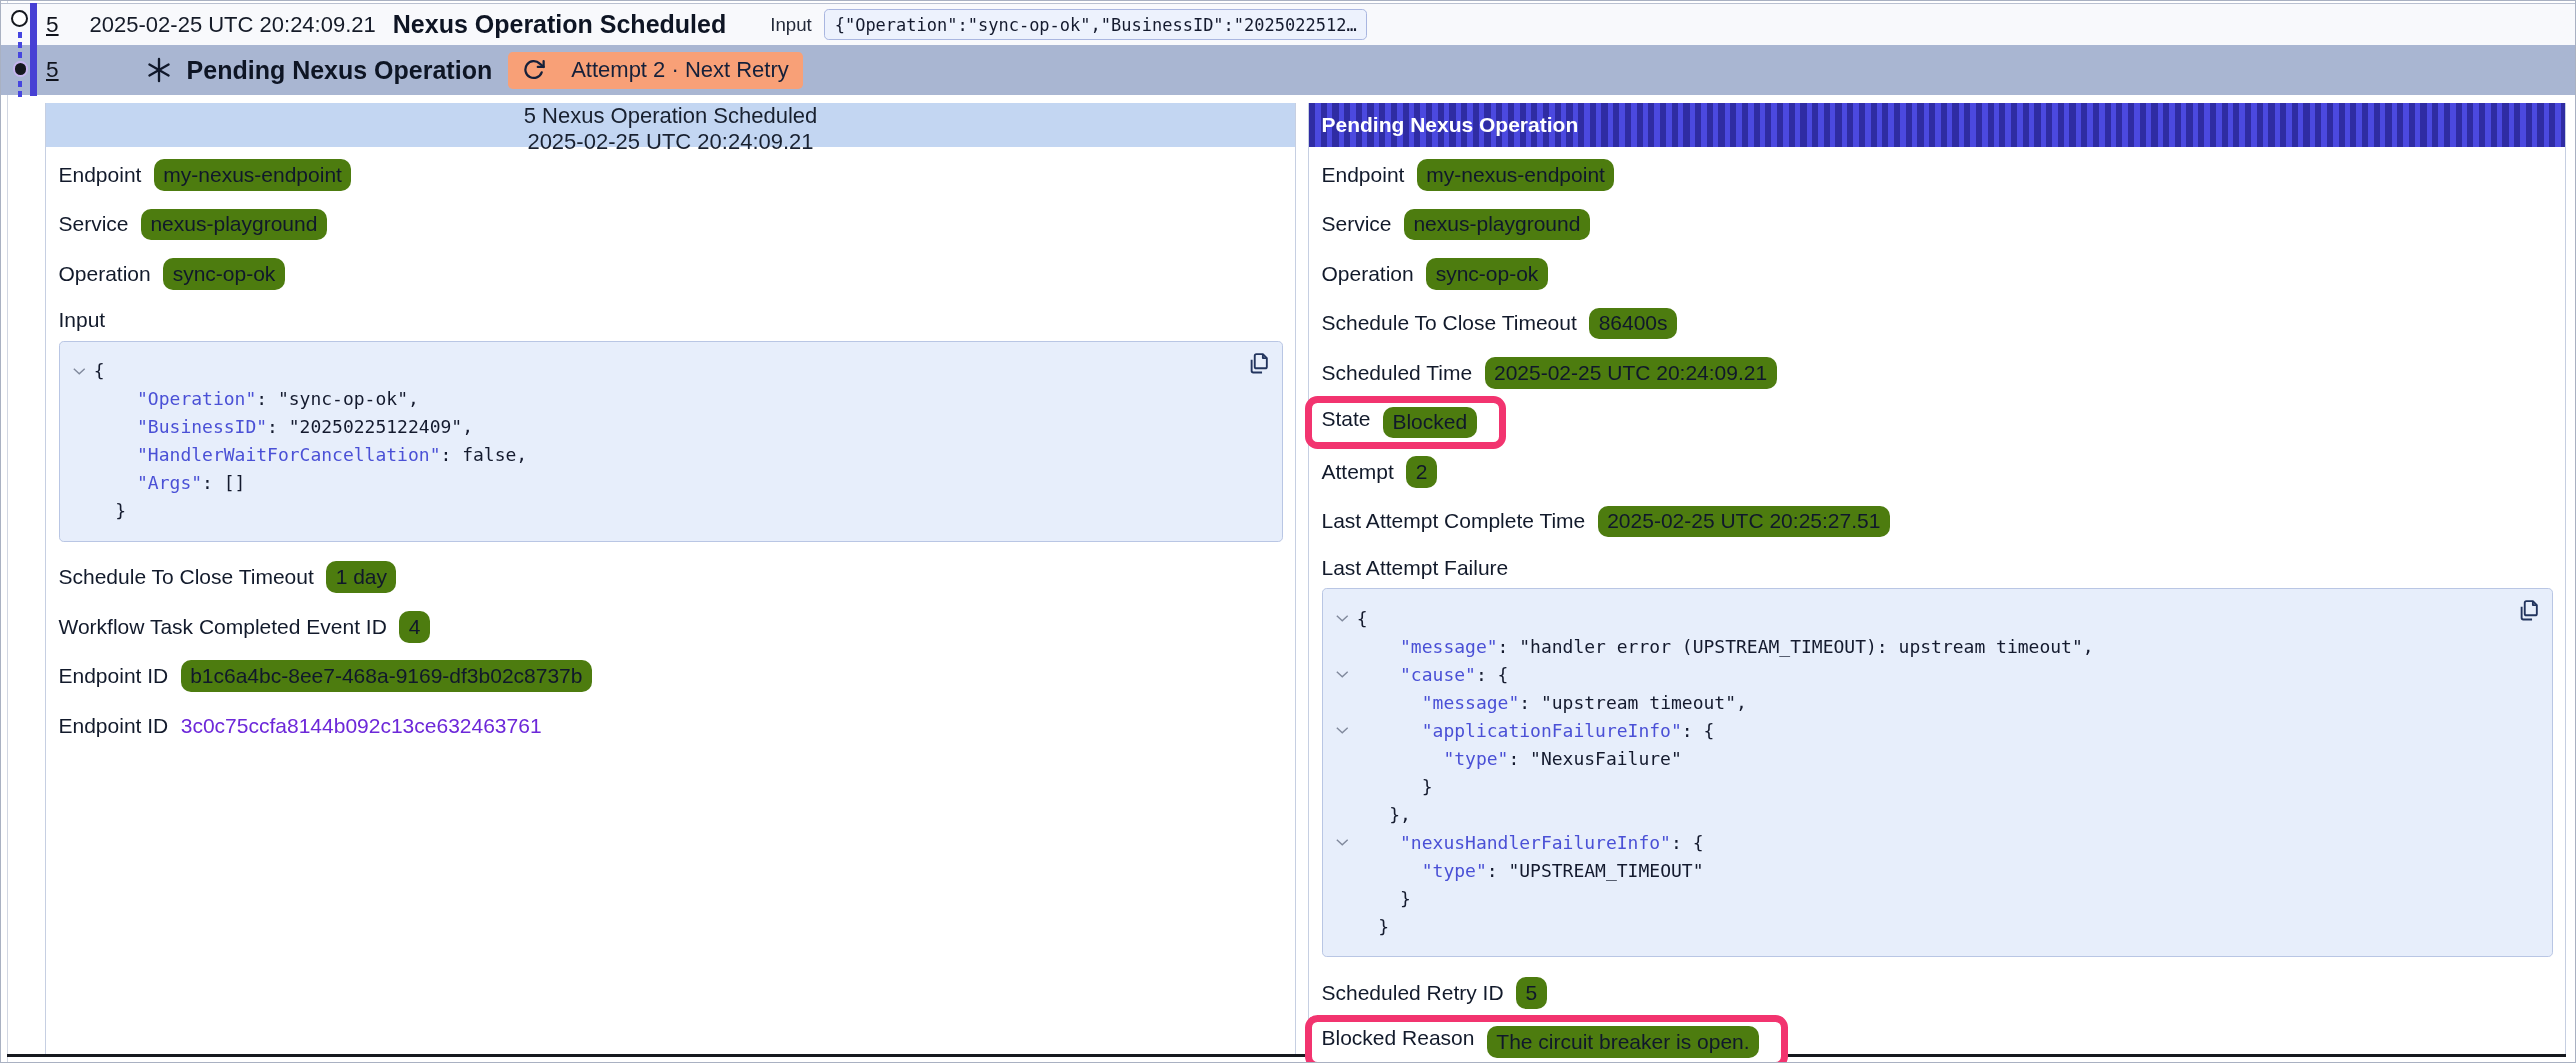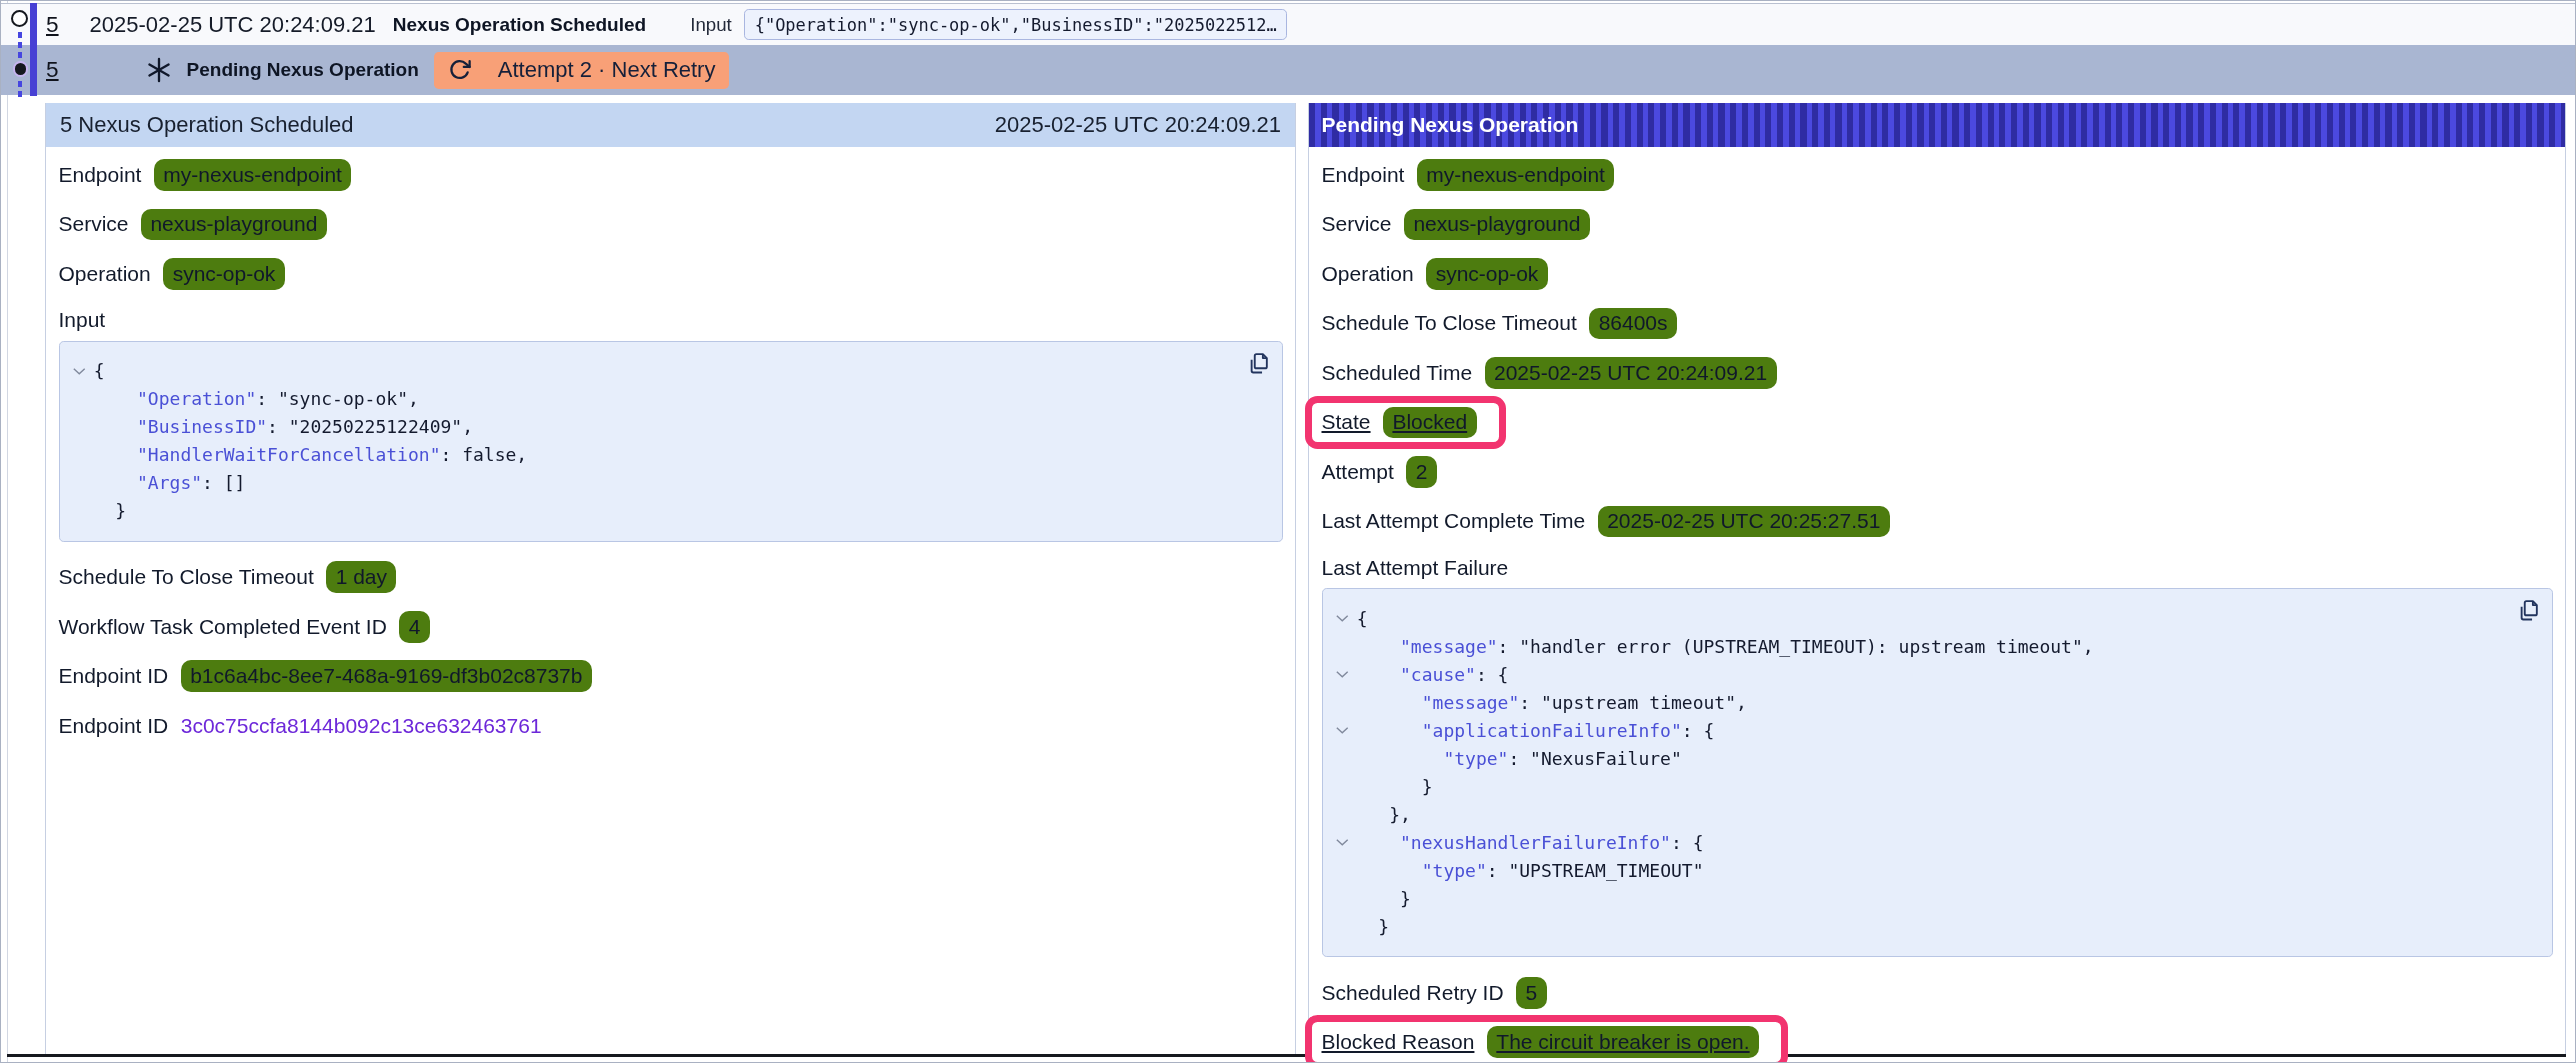--- a/index.html
+++ b/index.html
@@ -13,21 +13,21 @@
   .row1 {
     position:absolute; left:0; right:0; top:1.6px; height:43px; background:#f8f9fc;
     border-top:1.6px solid #b9c0d0; display:flex; align-items:center; padding-left:45px;
   }
   .row2 {
     position:absolute; left:0; right:0; top:44px; height:50px; background:#a9b6d2;
     display:flex; align-items:center; padding-left:45px;
   }
   .ev-num { font-size:22.6px; text-decoration:underline; color:#10131c; cursor:pointer; }
   .ev-time { font-size:22px; margin-left:31px; color:#151b28; }
-  .ev-title { font-size:19px; font-weight:bold; margin-left:17px; color:#0e1524; }
+  .ev-title { font-size:25px; font-weight:bold; margin-left:17px; color:#0e1524; }
   .detail-label { font-size:18.7px; margin-left:44px; color:#232a3a; }
   .code-chip {
     margin-left:12.5px; font-family:"DejaVu Sans Mono", monospace; font-size:17px;
     background:#edf2fd; border:1.6px solid #a9b6e0; border-radius:4.7px;
     padding:4.7px 9.4px; color:#141a2e; white-space:nowrap; cursor:pointer;
   }
   .star-wrap { margin-left:86px; display:flex; align-items:center; }
   .row2 .ev-title { margin-left:14px; }
   .retry-badge {
     margin-left:15.6px; background:#f8a077; border-radius:4.7px; padding:5.5px 14px;
@@ -42,21 +42,21 @@
   .dash { position:absolute; left:17px; width:3.9px; height:6.2px; background:#4646e0; z-index:2; }
   
   .panel {
     position:absolute; top:102px; height:952px; background:#ffffff;
     border-left:1.6px solid #c6cfe2; border-right:1.6px solid #c6cfe2;
   }
   .panel-left  { left:44px;  width:1251px; }
   .panel-right { left:1307px; width:1258px; }
   .lp-header {
     height:44px; background:#c3d6f2; display:flex; justify-content:space-between;
-    align-items:center; padding:0 14px; font-size:22px; color:#18202f;
+    align-items:center; padding:0 14px; font-size:22px; color:#18202f;flex-direction:column;
   }
   .rp-header {
     height:44px; color:#ffffff; font-weight:bold; font-size:21px;
     display:flex; align-items:center; padding:0 12.5px;
     background:repeating-linear-gradient(90deg, #2f2ca3 0px, #2f2ca3 6.2px, #4b49e0 6.2px, #4b49e0 11.7px);
   }
   .fields { padding:9.4px 12.5px 0 12.5px; }
   .frow { display:flex; align-items:center; gap:12.5px; min-height:37px; margin-bottom:12.5px; font-size:21px; color:#121a2b; }
   .frow.label-only { min-height:31px; margin-bottom:4.7px; }
   .chip { background:#4d7c0f; border-radius:10px; padding:3.9px 9.4px; color:#10182b; white-space:nowrap; }
@@ -68,23 +68,23 @@
     font-family:"DejaVu Sans Mono", monospace; font-size:18px; color:#141a2e;
   }
   .code-line { display:flex; align-items:center; line-height:28px; white-space:pre; }
   .gutter { width:28px; display:flex; justify-content:center; align-items:center; flex:none; }
   .ind { display:inline-block; flex:none; }
   .i0{width:0ch}.i2{width:2ch}.i3{width:3ch}.i4{width:4ch}.i6{width:6ch}.i8{width:8ch}
   .k { color:#4a50d6; } .r { color:#141a2e; }
   .copy-btn { position:absolute; top:9.4px; right:11px; cursor:pointer; }
   
   .annot {
-    display:inline-flex; align-items:center; gap:12.5px; position:relative; z-index:6;
+    display:inline-flex; gap:12.5px; position:relative; z-index:6;
     border:7px solid #f2346f; border-radius:12.5px; background:#ffffff;
-    padding:3.9px 22px 3.9px 9.4px; margin:-11px 0 -11px -16.4px;text-decoration:underline;
+    padding:3.9px 22px 3.9px 9.4px; margin:-11px 0 -11px -16.4px;
   }
   .bottom-line { position:absolute; left:6.2px; right:9.4px; top:1053px; height:3.1px; background:#15181e; z-index:1; }
   svg { display:block; }
 </style>
 </head>
 <body>
 
 <div class="screen">
 
   <div class="v-guide"></div>

